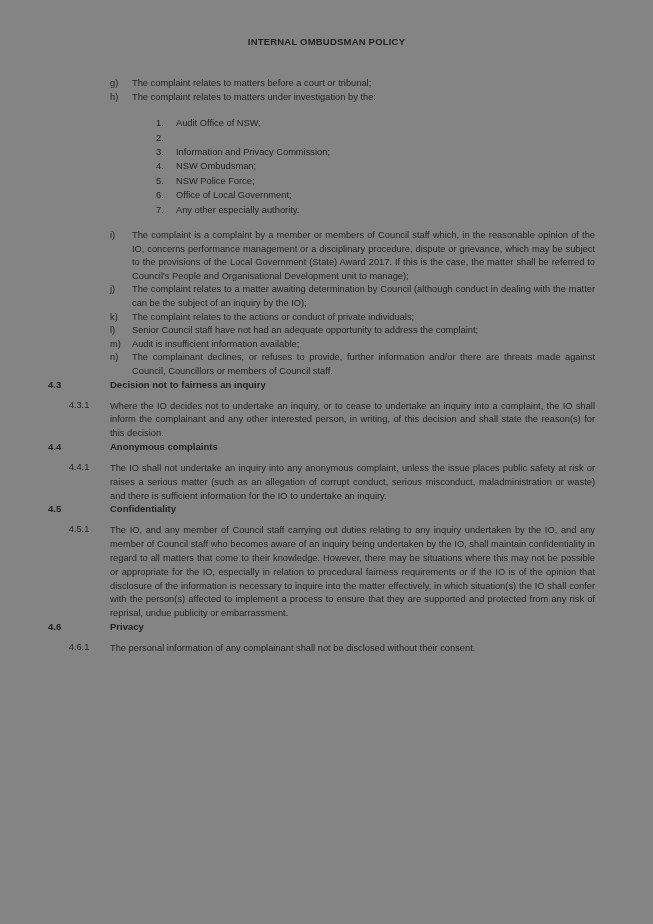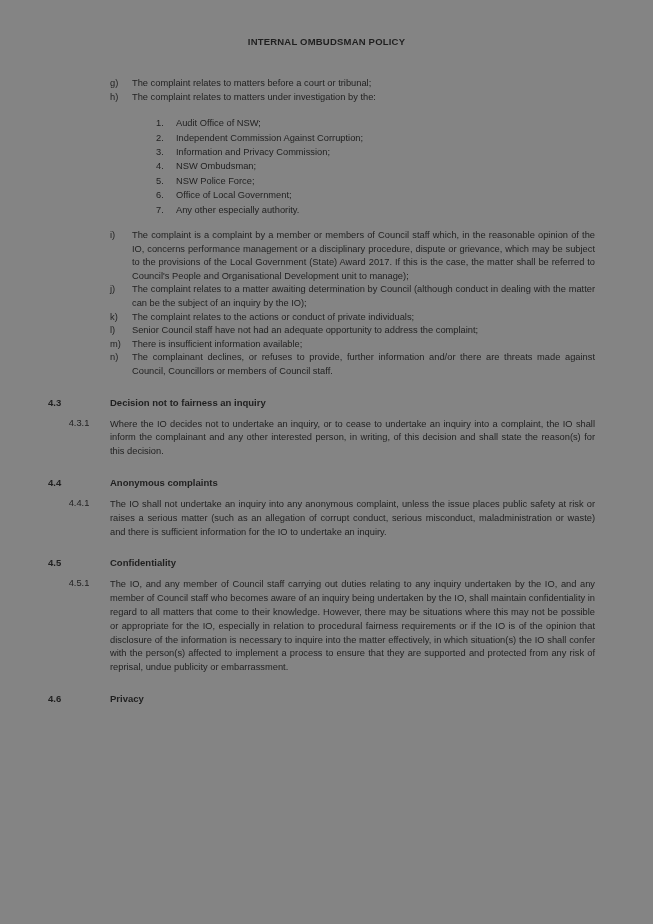--- a/index.html
+++ b/index.html
@@ -61,21 +61,20 @@
     font-size: 9.3px;
     line-height: 14.4px;
     color: #1f1f1f;
   }
   .numbered-item .num {
     width: 20px;
     flex: 0 0 20px;
   }
   .section {
     display: flex;
-    margin-top: 18px;
     margin-bottom: 2px;
   }
   .section .sec-num {
     width: 62px;
     flex: 0 0 62px;
     font-size: 9.5px;
     font-weight: bold;
     color: #1f1f1f;
   }
   .section .sec-title {
@@ -133,21 +132,20 @@
       </div>
     </div>
 
     <div class="numbered-list">
       <div class="numbered-item">
         <div class="num">1.</div>
         <div>Audit Office of NSW;</div>
       </div>
       <div class="numbered-item">
         <div class="num">2.</div>
-        <div>Independent Commission Against Corruption;</div>
       </div>
       <div class="numbered-item">
         <div class="num">3.</div>
         <div>Information and Privacy Commission;</div>
       </div>
       <div class="numbered-item">
         <div class="num">4.</div>
         <div>NSW Ombudsman;</div>
       </div>
       <div class="numbered-item">
@@ -176,21 +174,21 @@
       <div class="lettered-item">
         <div class="lbl">k)</div>
         <div class="txt">The complaint relates to the actions or conduct of private individuals;</div>
       </div>
       <div class="lettered-item">
         <div class="lbl">l)</div>
         <div class="txt">Senior Council staff have not had an adequate opportunity to address the complaint;</div>
       </div>
       <div class="lettered-item">
         <div class="lbl">m)</div>
-        <div class="txt">There is insufficient information available;</div>
+        <div class="txt">Audit is insufficient information available;</div>
       </div>
       <div class="lettered-item">
         <div class="lbl">n)</div>
         <div class="txt">The complainant declines, or refuses to provide, further information and/or there are threats made against Council, Councillors or members of Council staff.</div>
       </div>
     </div>
   </div>
 
   <div class="section">
     <div class="sec-num">4.3</div>
@@ -216,14 +214,18 @@
   </div>
   <div class="para">
     <div class="para-num">4.5.1</div>
     <div class="para-txt">The IO, and any member of Council staff carrying out duties relating to any inquiry undertaken by the IO, and any member of Council staff who becomes aware of an inquiry being undertaken by the IO, shall maintain confidentiality in regard to all matters that come to their knowledge. However, there may be situations where this may not be possible or appropriate for the IO, especially in relation to procedural fairness requirements or if the IO is of the opinion that disclosure of the information is necessary to inquire into the matter effectively, in which situation(s) the IO shall confer with the person(s) affected to implement a process to ensure that they are supported and protected from any risk of reprisal, undue publicity or embarrassment.</div>
   </div>
 
   <div class="section">
     <div class="sec-num">4.6</div>
     <div class="sec-title">Privacy</div>
   </div>
+  <div class="para">
+    <div class="para-num">4.6.1</div>
+    <div class="para-txt">The personal information of any complainant shall not be disclosed without their consent.</div>
+  </div>
 
 </div>
 
 </body></html>

